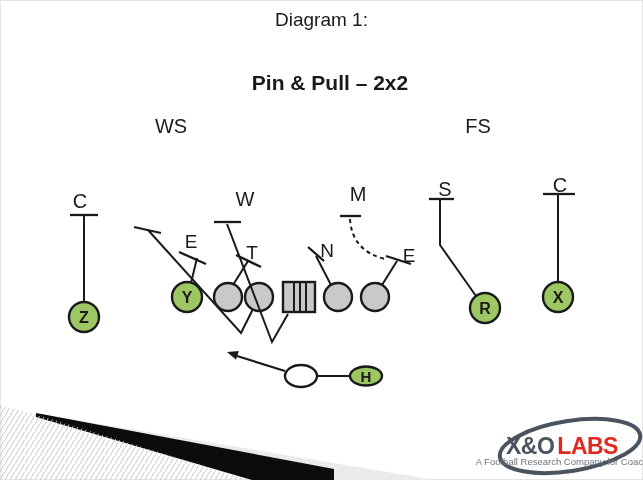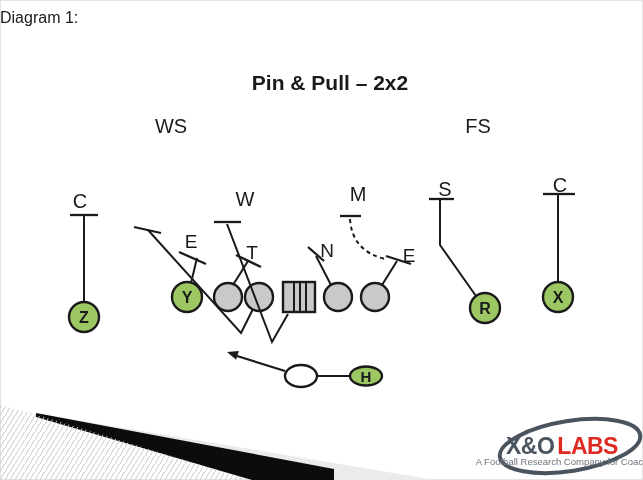--- a/index.html
+++ b/index.html
@@ -3,21 +3,21 @@
 <meta charset="utf-8">
 <style>
   html,body{margin:0;padding:0;background:#fff;}
   #slide{
     position:relative;width:643px;height:480px;background:#ffffff;overflow:hidden;
     font-family:"Liberation Sans","DejaVu Sans",sans-serif;
     box-shadow:inset 0 0 0 1px #e4e4e4;
   }
   #diagram-svg{position:absolute;left:0;top:0;}
   .overlay{position:absolute;color:#1a1a1a;white-space:nowrap;}
-  #title{top:9px;left:0;right:0;text-align:left;font-size:16px;}
+  #title{top:9px;left:0;right:0;text-align:center;font-size:19px;}
   #subtitle{top:71px;left:330px;transform:translateX(-50%);font-size:21px;font-weight:bold;}
 </style>
 </head>
 <body>
 
 <div id="slide">
   <svg id="diagram-svg" width="643" height="480" viewBox="0 0 643 480">
       <defs>
         <pattern id="hatch" width="5" height="8" patternUnits="userSpaceOnUse">
           <line x1="4.5" y1="0" x2="0" y2="8" stroke="#c9c9c9" stroke-width="1"></line>

